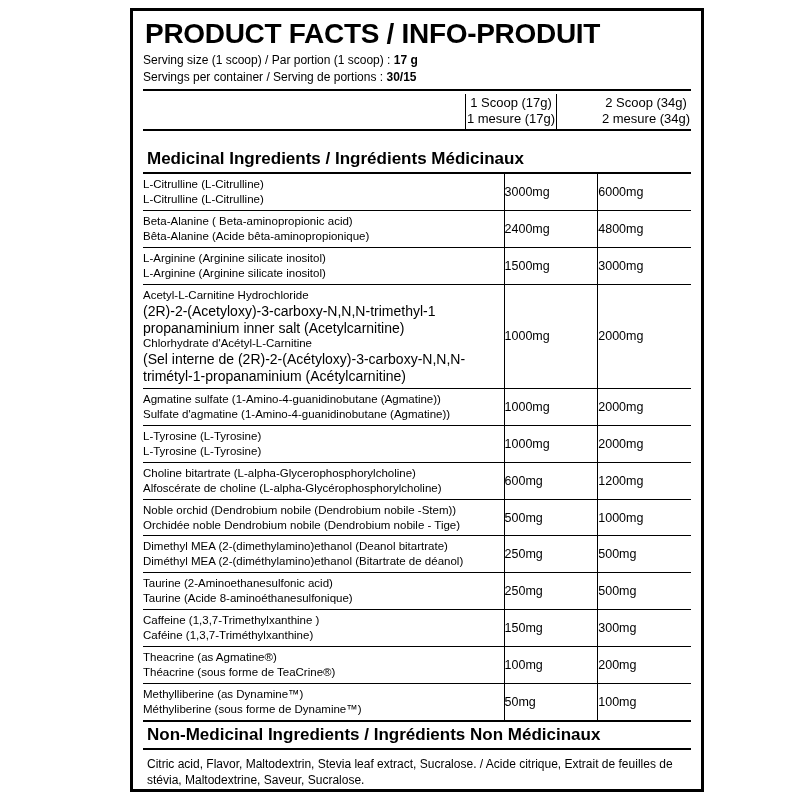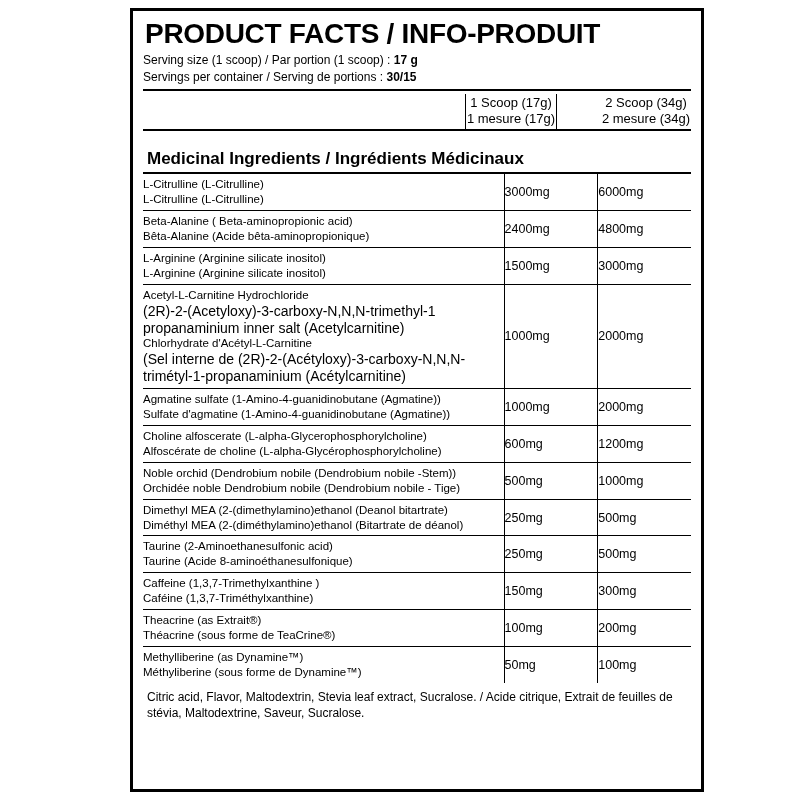--- a/index.html
+++ b/index.html
@@ -183,21 +183,29 @@
       <tr>
         <td class="name">
           <div>Agmatine sulfate (1-Amino-4-guanidinobutane (Agmatine))</div>
           <div>Sulfate d'agmatine (1-Amino-4-guanidinobutane (Agmatine))</div>
         </td>
         <td class="amt">1000mg</td>
         <td class="amt">2000mg</td>
       </tr>
       <tr>
         <td class="name">
-          <div>Choline alfoscerate (L-alpha-Glycerophosphorylcholine)</div>
+          <div>L-Tyrosine (L-Tyrosine)</div>
+          <div>L-Tyrosine (L-Tyrosine)</div>
+        </td>
+        <td class="amt">1000mg</td>
+        <td class="amt">2000mg</td>
+      </tr>
+      <tr>
+        <td class="name">
+          <div>Choline bitartrate (L-alpha-Glycerophosphorylcholine)</div>
           <div>Alfoscérate de choline (L-alpha-Glycérophosphorylcholine)</div>
         </td>
         <td class="amt">600mg</td>
         <td class="amt">1200mg</td>
       </tr>
       <tr>
         <td class="name">
           <div>Noble orchid (Dendrobium nobile (Dendrobium nobile -Stem))</div>
           <div>Orchidée noble Dendrobium nobile (Dendrobium nobile - Tige)</div>
         </td>
@@ -223,32 +231,33 @@
       <tr>
         <td class="name">
           <div>Caffeine (1,3,7-Trimethylxanthine )</div>
           <div>Caféine (1,3,7-Triméthylxanthine)</div>
         </td>
         <td class="amt">150mg</td>
         <td class="amt">300mg</td>
       </tr>
       <tr>
         <td class="name">
-          <div>Theacrine (as Extrait®)</div>
+          <div>Theacrine (as Agmatine®)</div>
           <div>Théacrine (sous forme de TeaCrine®)</div>
         </td>
         <td class="amt">100mg</td>
         <td class="amt">200mg</td>
       </tr>
       <tr>
         <td class="name">
           <div>Methylliberine (as Dynamine™)</div>
           <div>Méthyliberine (sous forme de Dynamine™)</div>
         </td>
         <td class="amt">50mg</td>
         <td class="amt">100mg</td>
       </tr>
     </tbody>
   </table>
 
+  <div class="nonmed-head">Non-Medicinal Ingredients / Ingrédients Non Médicinaux</div>
   <div class="nonmed-body">Citric acid, Flavor, Maltodextrin, Stevia leaf extract, Sucralose. / Acide citrique, Extrait de feuilles de stévia, Maltodextrine, Saveur, Sucralose.</div>
 
 </div>
 
 </body></html>

